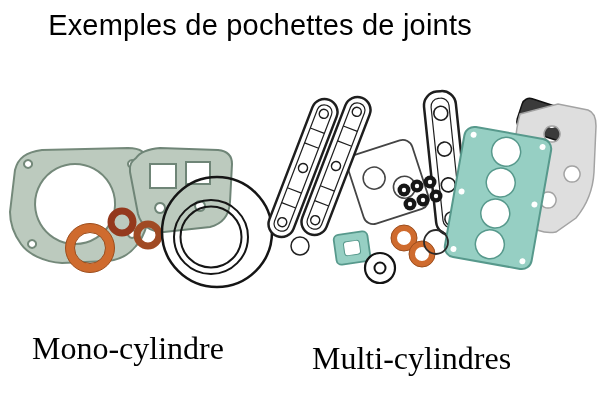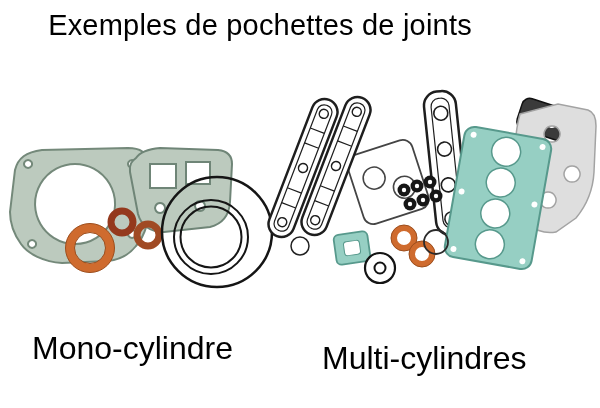--- a/index.html
+++ b/index.html
@@ -5,23 +5,23 @@
   html,body{margin:0;padding:0;}
   body{
     width:600px;height:408px;background:#ffffff;overflow:hidden;position:relative;
     font-family:"Liberation Sans", sans-serif;color:#000;
   }
   .title{
     position:absolute;top:8px;left:0;width:520px;text-align:center;
     font-size:29px;line-height:1.22;font-weight:400;letter-spacing:0.2px;
   }
   .photo{position:absolute;top:86px;left:0;}
-  .caption{position:absolute;font-size:32px;font-weight:400;white-space:nowrap;}
+  .caption{position:absolute;font-size:32px;font-weight:400;white-space:nowrap;font-family:Liberation Serif, serif;}
   .caption.mono{left:32px;top:330px;}
-  .caption.multi{left:322px;top:340px;}
+  .caption.multi{left:312px;top:340px;}
 </style>
 </head>
 <body>
 
 <div class="title">
   <div>Exemples de pochettes de joints</div>
 </div>
 
 <svg class="photo" width="600" height="240" viewBox="0 0 600 240" xmlns="http://www.w3.org/2000/svg">
 

